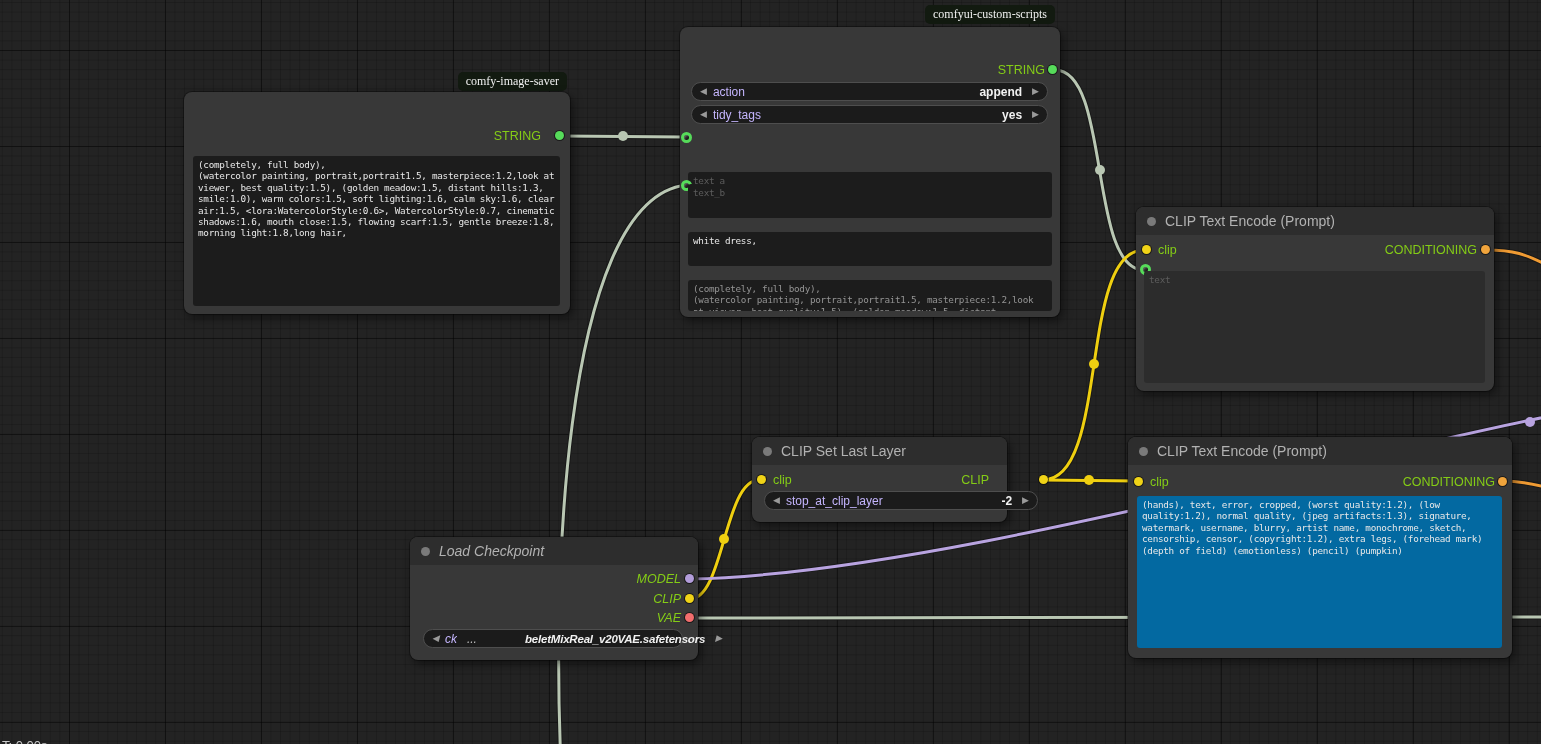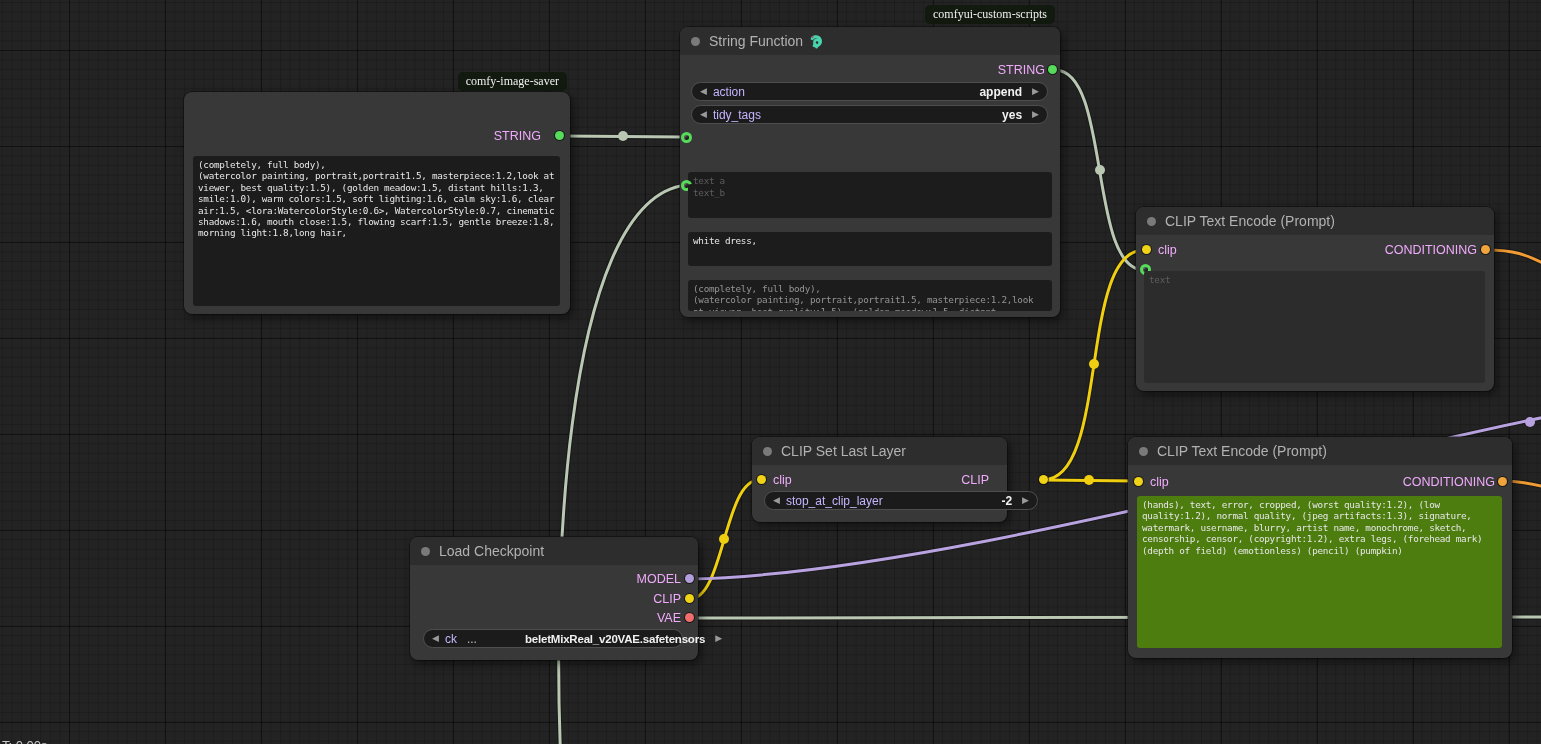--- a/index.html
+++ b/index.html
@@ -36,21 +36,21 @@
   .slot-dot{
     position:absolute;width:9px;height:9px;border-radius:50%;
     box-shadow:0 0 0 1px rgba(10,10,10,.65);
   }
   .ring-dot{
     position:absolute;width:5px;height:5px;border-radius:50%;
     background:#2c2c2c;border:3px solid #56db5a;
     box-shadow:inset -1px -1px 1px rgba(0,0,0,.55), inset 1px 1px 1px rgba(255,255,255,.25);
   }
   .slot-label{
-    position:absolute;font-size:12.5px;color:#f0abfc;white-space:nowrap;
+    position:absolute;font-size:12.5px;color:#84cc16;white-space:nowrap;
   }
   .slot-label.right{text-align:right;}
   .ta{
     position:absolute;background:#1c1c1c;border-radius:3px;
     font-family:"DejaVu Sans Mono",monospace;font-size:9.3px;line-height:11.4px;letter-spacing:-0.28px;
     color:#e8e8e8;padding:3px 5px;overflow:hidden;white-space:pre-wrap;
     word-break:break-word;box-sizing:border-box;
   }
   .ta.placeholder{color:#5d5d5d;}
   .ta.resulttext{color:#949494;}
@@ -117,31 +117,20 @@
 <div class="badge" style="right:974px;top:72px;text-align:right;">comfy-image-saver</div>
 <div class="node" style="left:184px;top:92px;width:386px;height:222px;">
   <div class="slot-label right" style="right:29px;top:37px;">STRING</div>
   <div class="slot-dot" style="left: 371px; top: 39px; background: rgb(86, 219, 90);"></div>
   <div class="ta" style="left:9px;top:64px;width:367px;height:150px;">(completely, full body),
 (watercolor painting, portrait,portrait1.5, masterpiece:1.2,look at viewer, best quality:1.5), (golden meadow:1.5, distant hills:1.3, smile:1.0), warm colors:1.5, soft lighting:1.6, calm sky:1.6, clear air:1.5, &lt;lora:WatercolorStyle:0.6&gt;, WatercolorStyle:0.7, cinematic shadows:1.6, mouth close:1.5, flowing scarf:1.5, gentle breeze:1.8, morning light:1.8,long hair,</div>
 </div>
 
 <div class="badge" style="right:486px;top:5px;">comfyui-custom-scripts</div>
 <div class="node" style="left:680px;top:27px;width:380px;height:290px;">
-  <div class="titlebar">
-    <div class="title-dot"></div>
-    <div class="title-text">String Function</div>
-    <svg class="sf-icon" viewBox="0 0 16 16">
-      <g fill="none" stroke="#49d4ad" stroke-linecap="round">
-        <path d="M3.2 5.6 A4.6 4.6 0 1 1 5.2 12.6" stroke-width="3.1"></path>
-        <path d="M10.6 9.2 A2.6 2.6 0 1 0 7.6 12.0 L7.6 14.2" stroke-width="2.6"></path>
-      </g>
-      <path d="M2.2 3.2 L5.0 3.4 L3.4 5.6 Z" fill="#c2405a"></path>
-    </svg>
-  </div>
   <div class="slot-label right" style="right:15px;top:36px;">STRING</div>
   <div class="slot-dot" style="left: 368px; top: 38px; background: rgb(86, 219, 90);"></div>
 
   <div class="combo" style="left:11px;top:55px;width:357px;">
     <span class="arr l">◀</span>
     <span class="lbl">action</span>
     <span class="val">append</span>
     <span class="arr r">▶</span>
   </div>
   <div class="combo" style="left:11px;top:78px;width:357px;">
@@ -186,21 +175,21 @@
   <div class="slot-label right" style="right:18px;top:36px;">CLIP</div>
   <div class="slot-dot" style="left: 287px; top: 38px; background: rgb(240, 211, 23);"></div>
   <div class="combo" style="left:12px;top:54px;width:274px;">
     <span class="arr l">◀</span>
     <span class="lbl">stop_at_clip_layer</span>
     <span class="val">-2</span>
     <span class="arr r">▶</span>
   </div>
 </div>
 
-<div class="node" style="left:410px;top:537px;width:288px;height:123px;">
+<div class="node" style="left:410px;top:537px;width:288px;height:123px;font-style:italic;">
   <div class="titlebar">
     <div class="title-dot"></div>
     <div class="title-text">Load Checkpoint</div>
   </div>
   <div class="slot-label right" style="right:17px;top:35px;">MODEL</div>
   <div class="slot-dot" style="left: 275px; top: 37px; background: rgb(179, 157, 219);"></div>
   <div class="slot-label right" style="right:17px;top:55px;">CLIP</div>
   <div class="slot-dot" style="left: 275px; top: 57px; background: rgb(240, 211, 23);"></div>
   <div class="slot-label right" style="right:17px;top:74px;">VAE</div>
   <div class="slot-dot" style="left: 275px; top: 76px; background: rgb(242, 109, 109);"></div>
@@ -215,16 +204,16 @@
 
 <div class="node" style="left:1128px;top:437px;width:384px;height:221px;">
   <div class="titlebar">
     <div class="title-dot"></div>
     <div class="title-text">CLIP Text Encode (Prompt)</div>
   </div>
   <div class="slot-dot" style="left: 6px; top: 40px; background: rgb(240, 211, 23);"></div>
   <div class="slot-label" style="left:22px;top:38px;">clip</div>
   <div class="slot-label right" style="right:17px;top:38px;">CONDITIONING</div>
   <div class="slot-dot" style="left: 370px; top: 40px; background: rgb(240, 164, 60);"></div>
-  <div class="ta" style="left:9px;top:59px;width:365px;height:152px;background:#4d7c0f;">(hands), text, error, cropped, (worst quality:1.2), (low quality:1.2), normal quality, (jpeg artifacts:1.3), signature, watermark, username, blurry, artist name, monochrome, sketch, censorship, censor, (copyright:1.2), extra legs, (forehead mark) (depth of field) (emotionless) (pencil) (pumpkin)</div>
+  <div class="ta" style="left:9px;top:59px;width:365px;height:152px;background:#0369a1;">(hands), text, error, cropped, (worst quality:1.2), (low quality:1.2), normal quality, (jpeg artifacts:1.3), signature, watermark, username, blurry, artist name, monochrome, sketch, censorship, censor, (copyright:1.2), extra legs, (forehead mark) (depth of field) (emotionless) (pencil) (pumpkin)</div>
 </div>
 
 <div class="status-label">T: 0.00s</div>
 
 </body></html>

